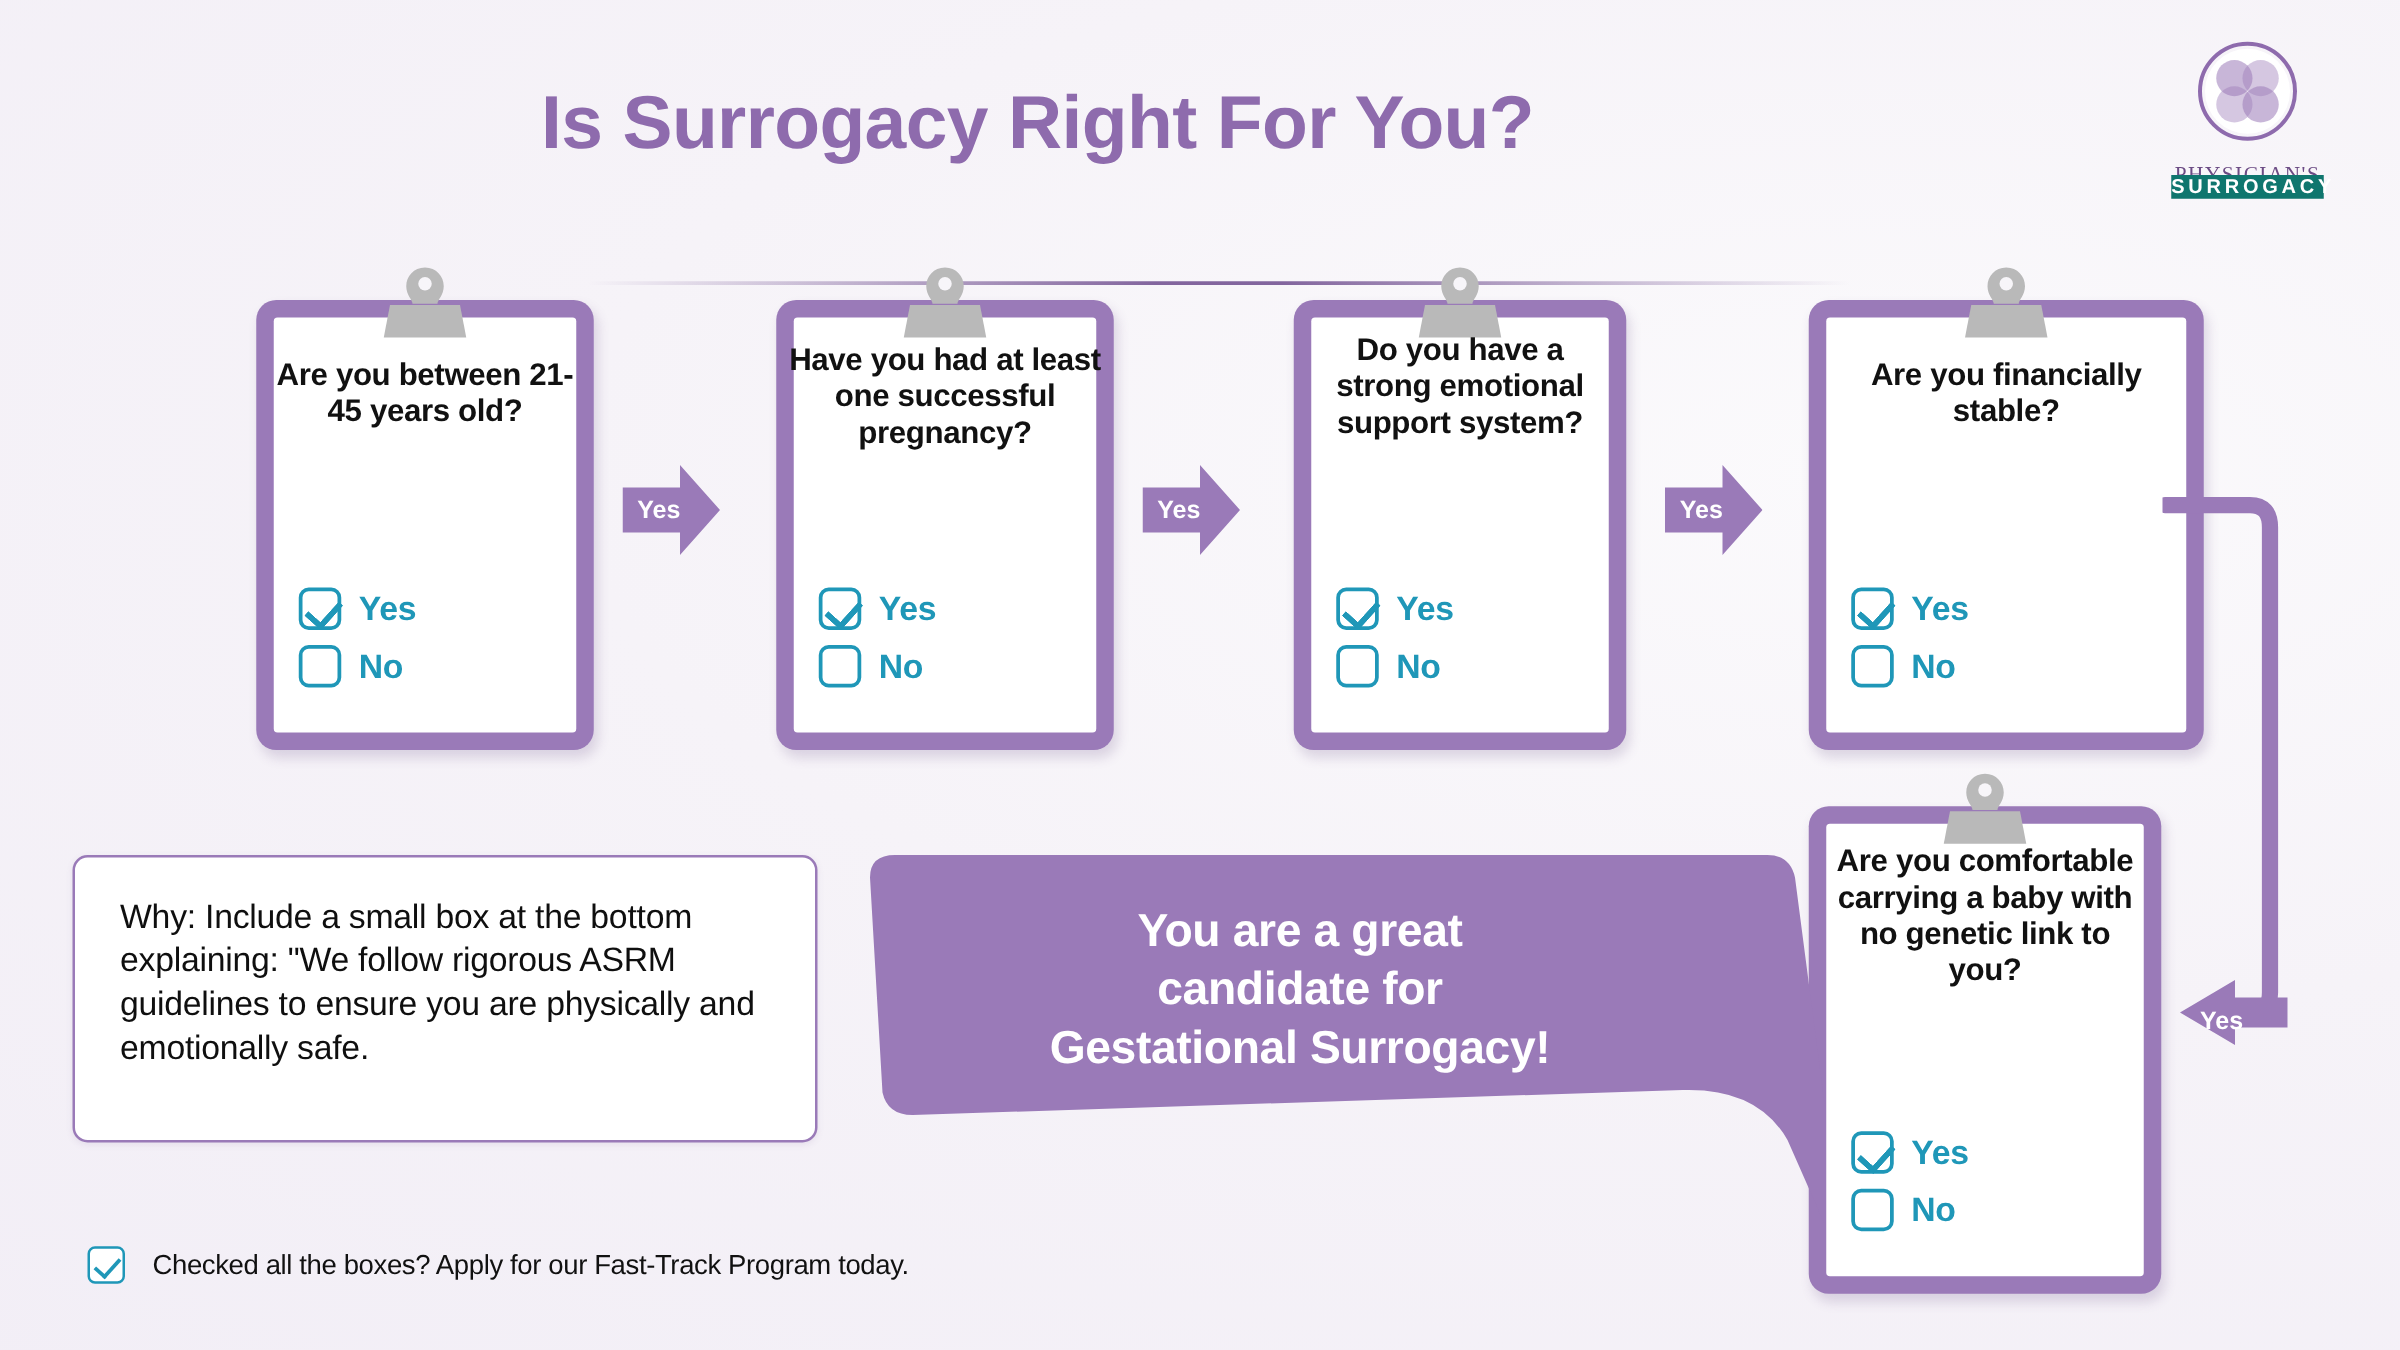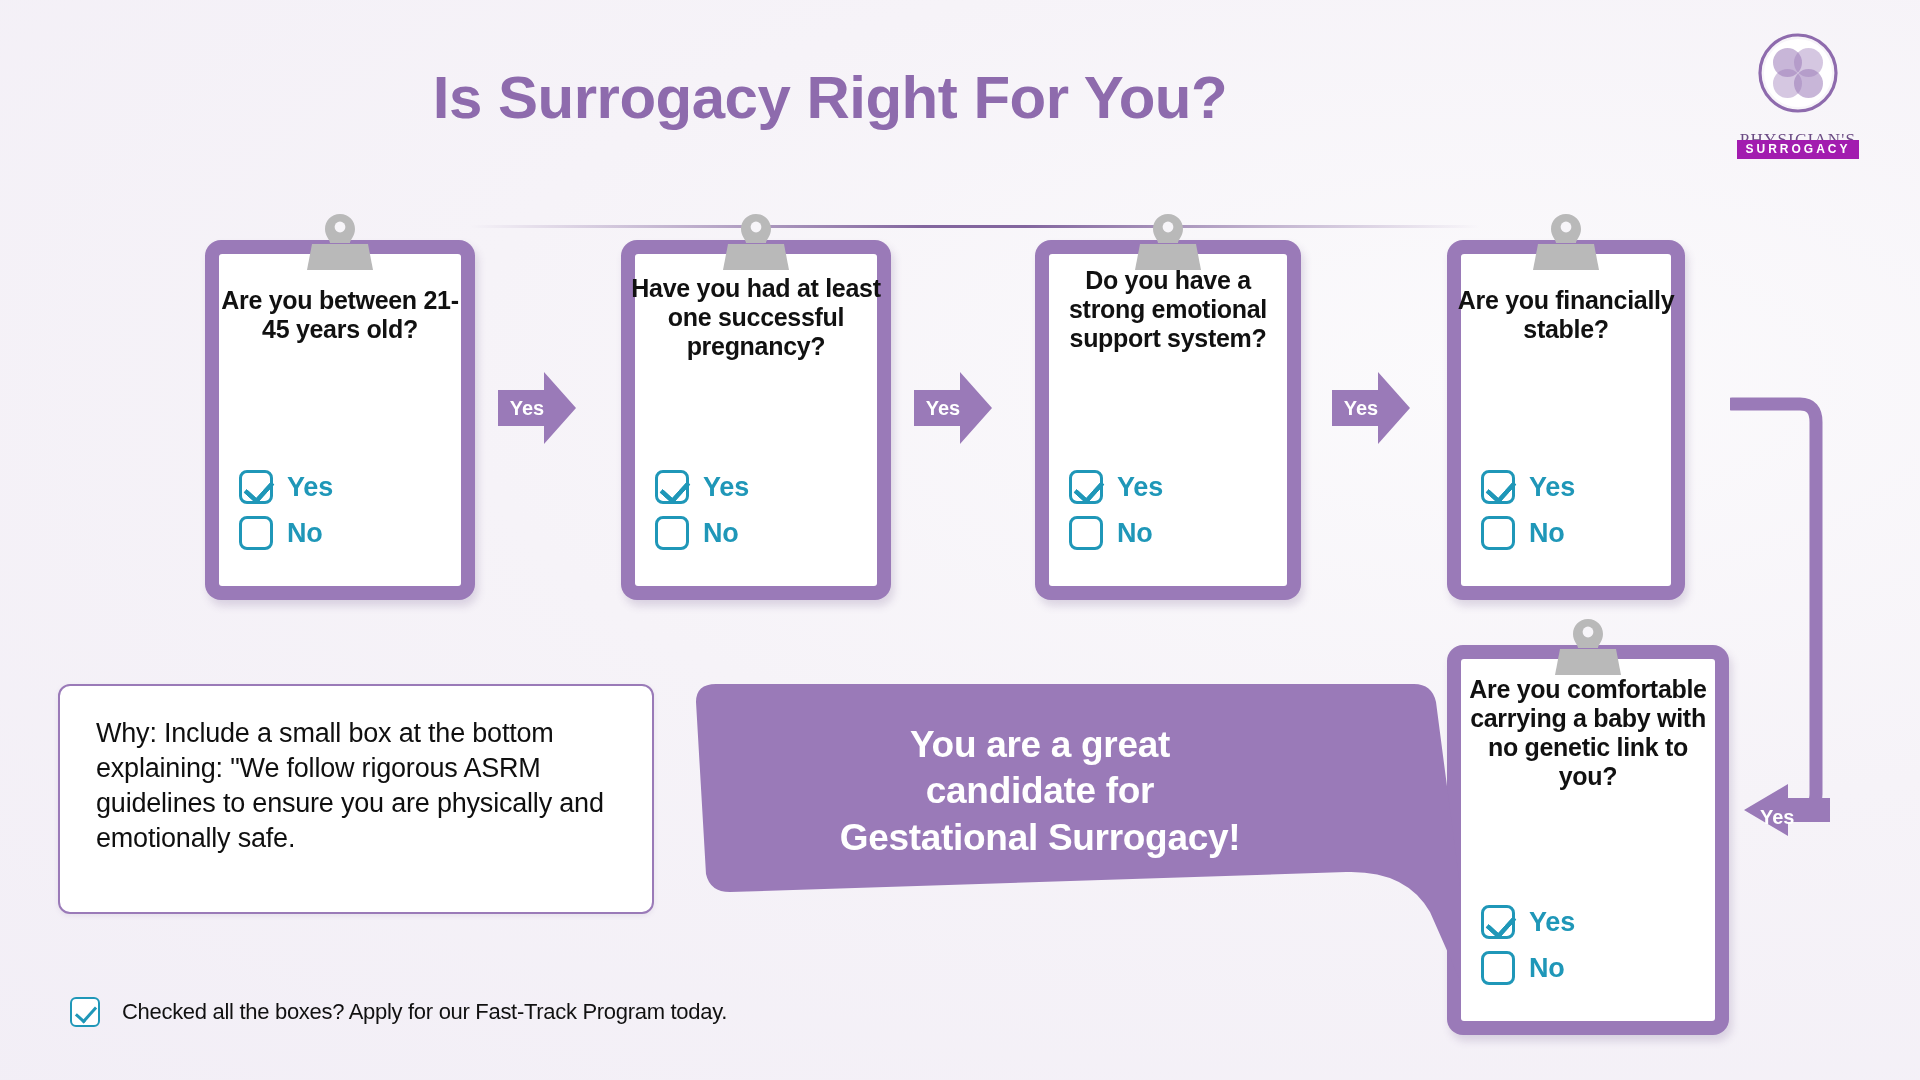--- a/index.html
+++ b/index.html
@@ -36,22 +36,22 @@
   #logo { position:absolute; left:1718px; top:32px; width:160px; height:128px; }
   #logo-mark { position:absolute; left:39px; top:0; width:82px; height:82px; }
   #logo-physicians {
     position:absolute; left:0; top:84px; width:160px; text-align:center;
     font-family:"Liberation Serif", serif; font-size:17px; letter-spacing:1.2px;
     color:#6b4b84;
     margin-top:14px;
   }
   #logo-surrogacy {
     position:absolute; left:19px; top:108px; width:122px; height:19px;
-    background:#a21caf; color:#ffffff;
-    font-size:12px; letter-spacing:3px; text-align:center; line-height:19px;
+    background:#0f766e; color:#ffffff;
+    font-size:16px; letter-spacing:3px; text-align:center; line-height:19px;
     font-weight:bold;
   }
 
   
   .clipboard { position:absolute; }
   .cb-frame {
     position:absolute; left:0; top:0; width:100%; height:100%;
     background:#9a7ab8; border-radius:16px;
     box-shadow:3px 6px 9px rgba(90,60,120,0.18);
   }
@@ -234,21 +234,21 @@
   </div>
 </div>
 
 <div class="yes-arrow" style="left:1332px; top:372px;">
   <svg viewBox="0 0 78 72" style="position:absolute;left:0;top:0;width:78px;height:72px;">
     <path d="M0 18 L46 18 L46 0 L78 36 L46 72 L46 54 L0 54 Z" fill="#9a7ab8"></path>
   </svg>
   <span class="lbl">Yes</span>
 </div>
 
-<div class="clipboard" style="left:1447px; top:240px; width:238px; height:360px;">
+<div class="clipboard" style="left:1447px; top:240px; width:316px; height:360px;">
   <div class="cb-frame">
     <div class="cb-paper"></div>
   </div>
   <svg class="cb-clip" viewBox="0 0 96 62">
     <path d="M48 2 C39 2 33 9 33 17 C33 24 38 28 38 31 L58 31 C58 28 63 24 63 17 C63 9 57 2 48 2 Z" fill="#b9b9b9"></path>
     <circle cx="48" cy="15" r="5.4" fill="#f7f5f9"></circle>
     <path d="M20 32 L76 32 L81 58 L15 58 Z" fill="#b9b9b9"></path>
   </svg>
   <div class="cb-question">Are you financially stable?</div>
   <div class="cb-options">

